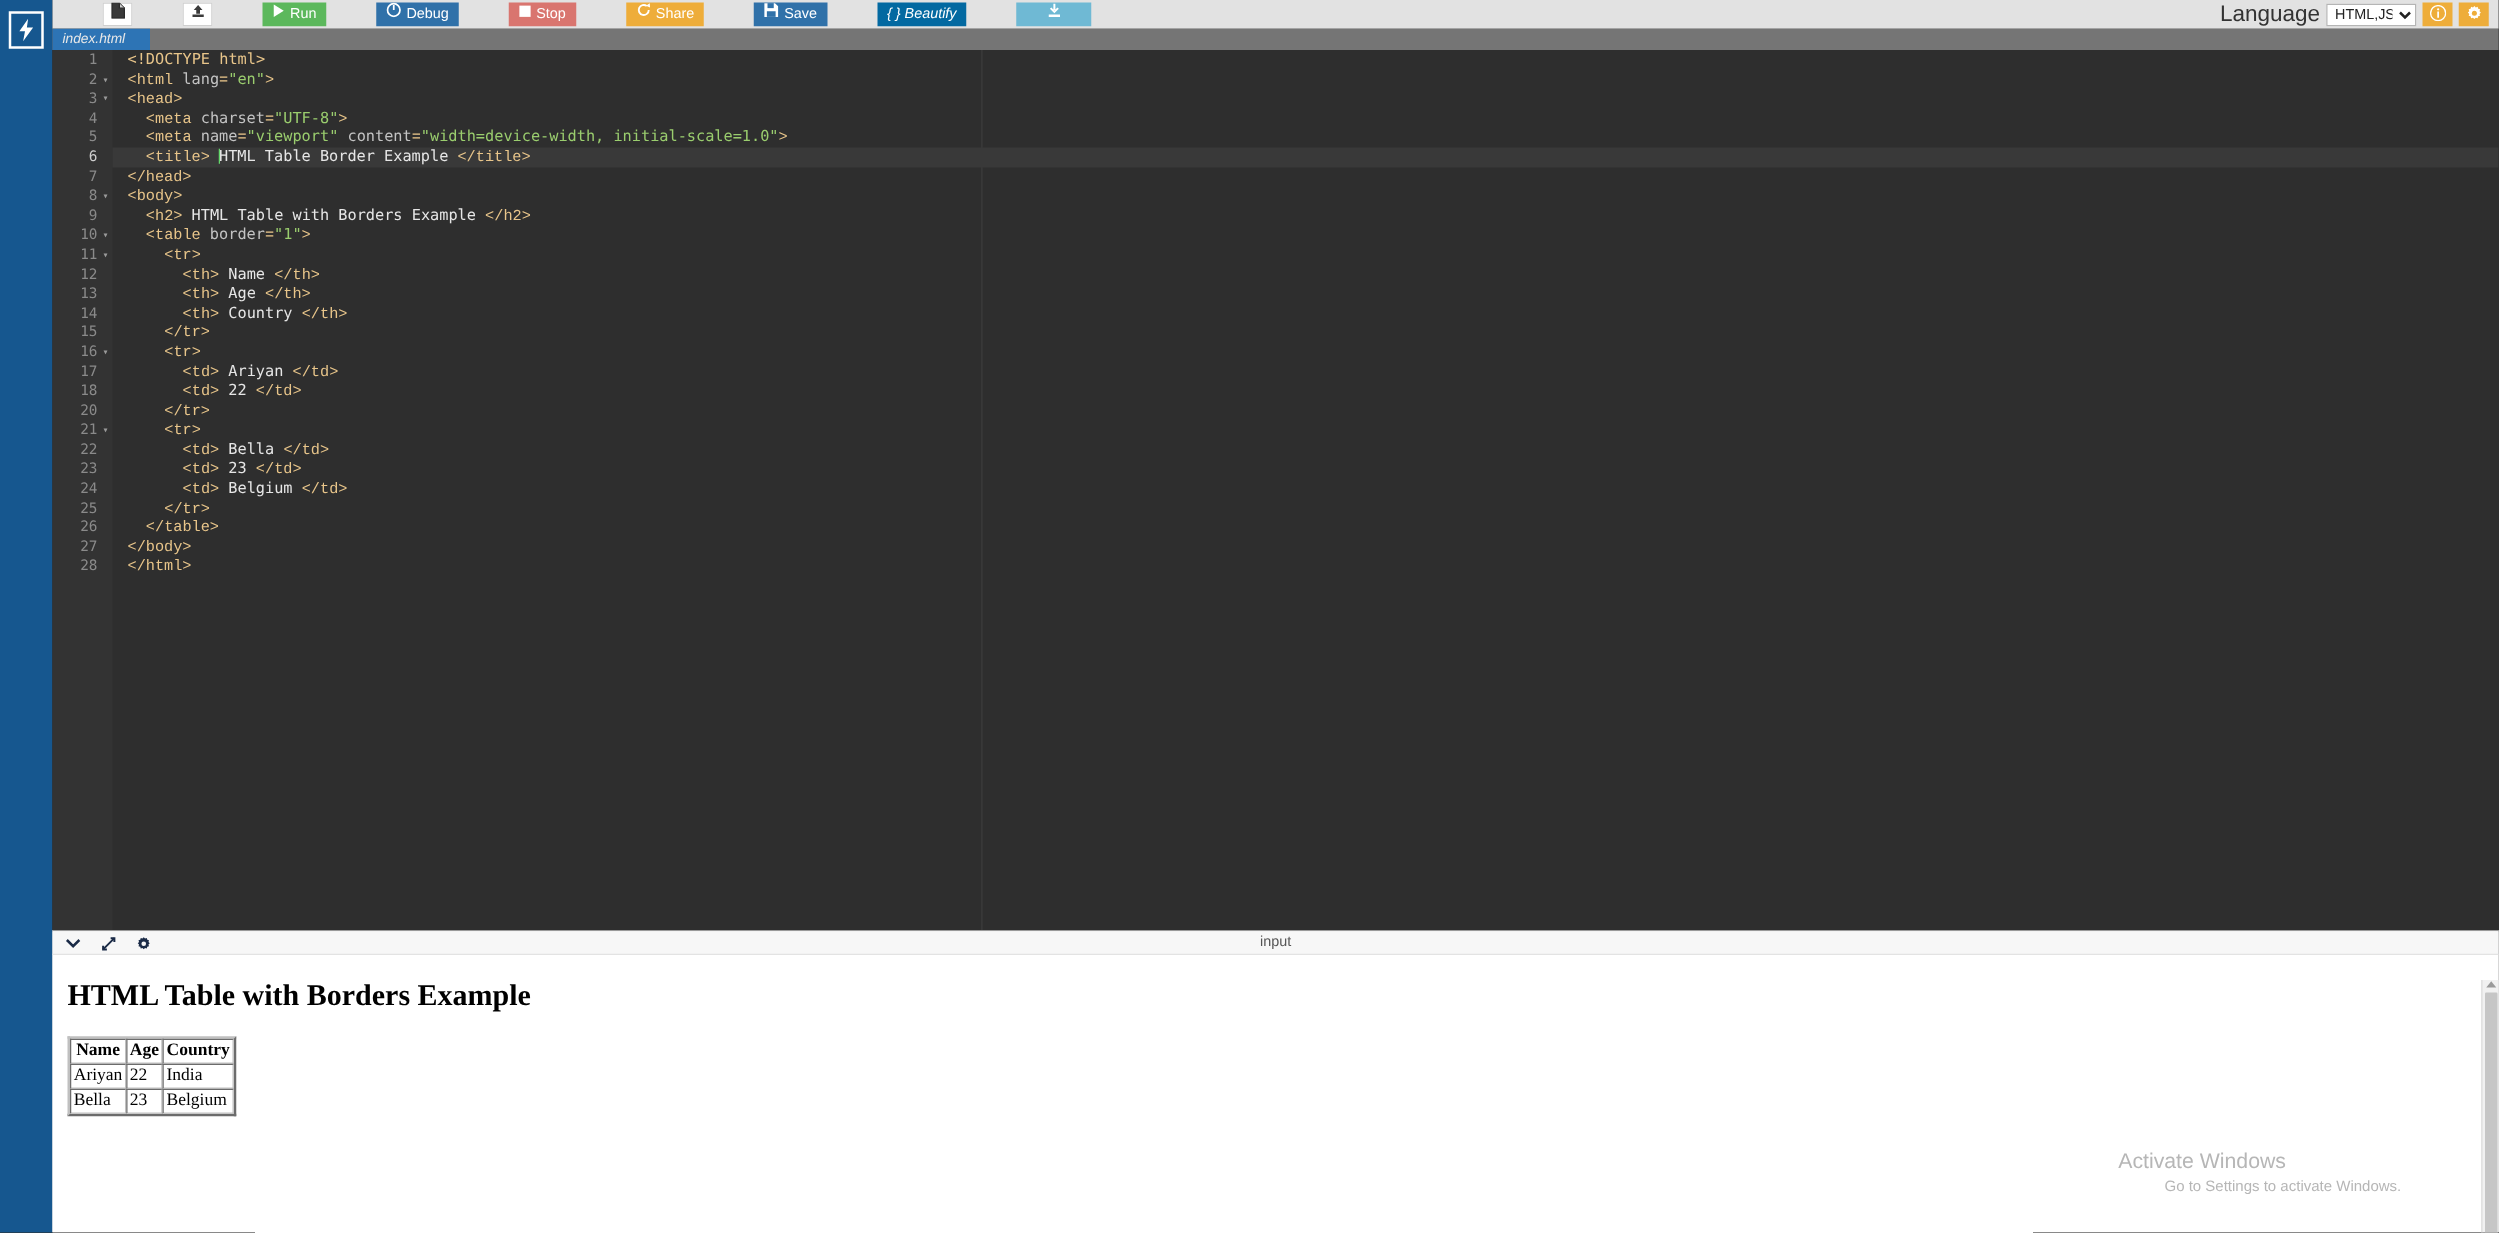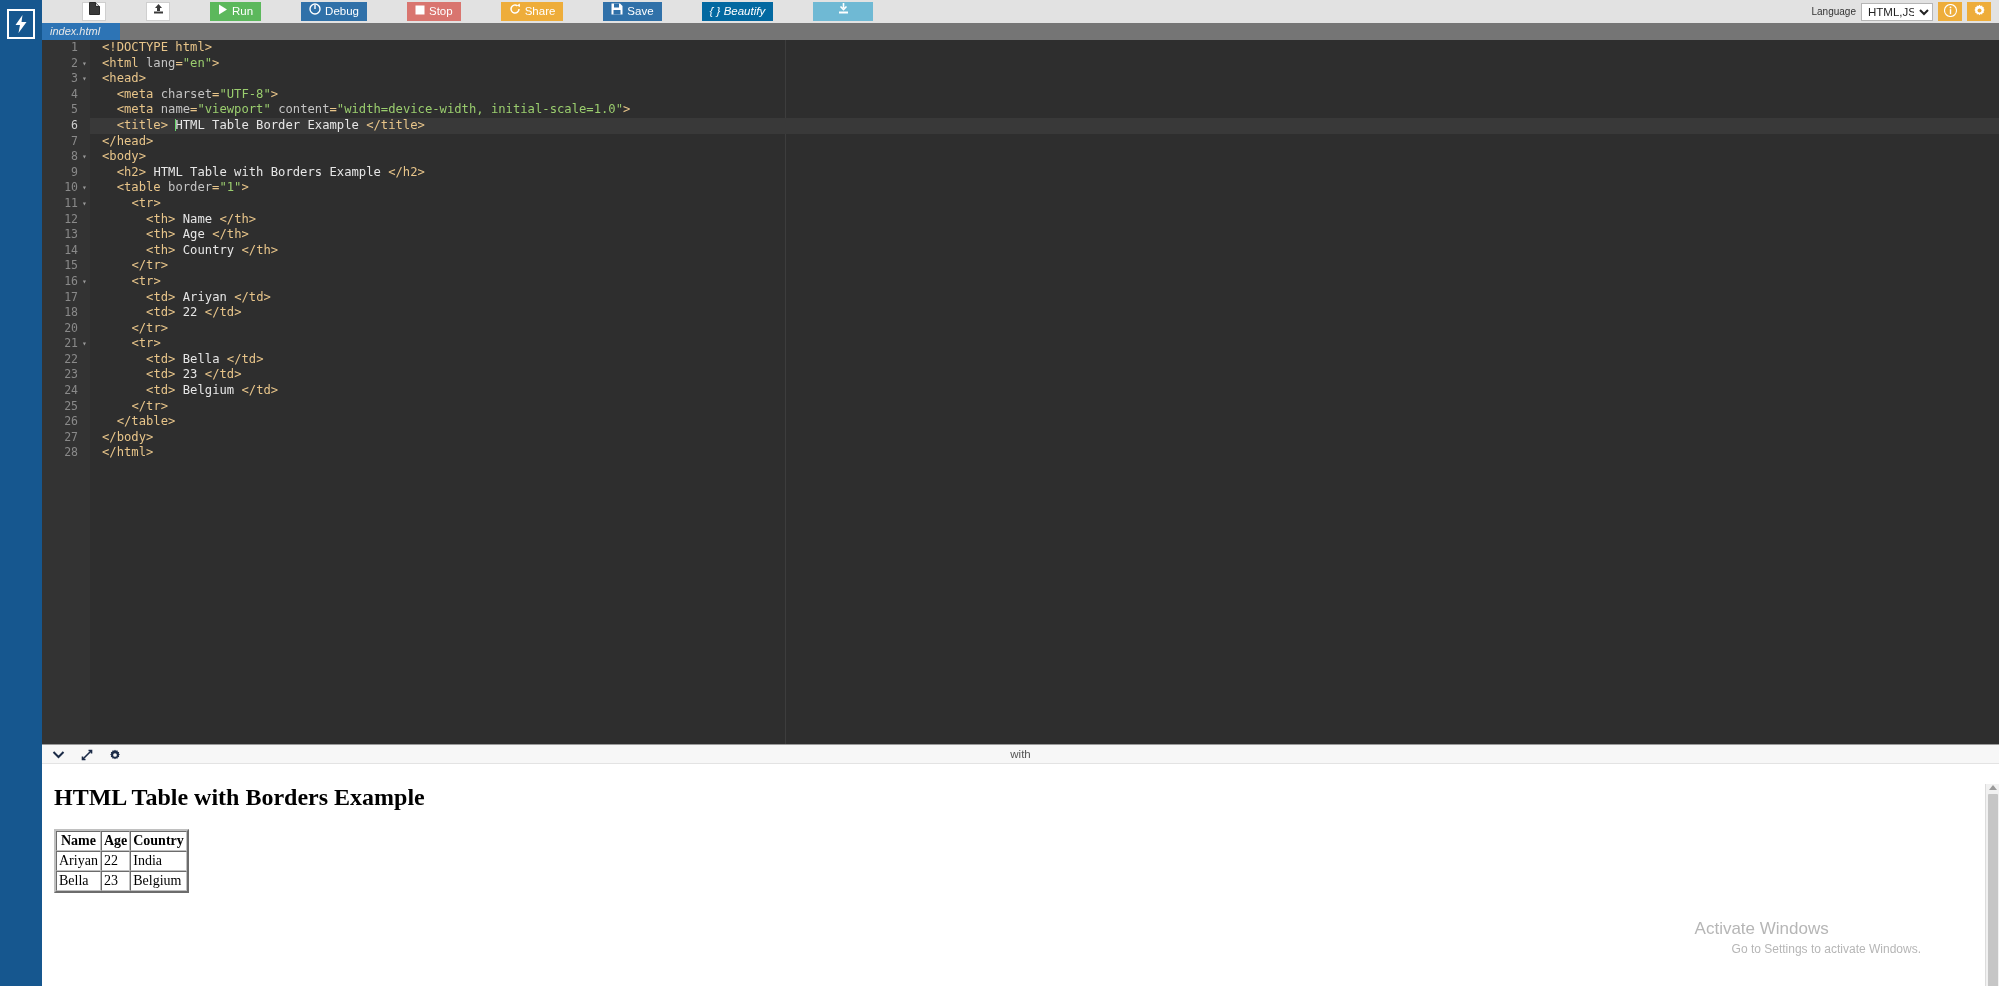--- a/index.html
+++ b/index.html
@@ -63,21 +63,21 @@
   .tb-btn.download { background: #6fb9d4; width: 60px; }
 
   .tb-icon { display: inline-block; vertical-align: middle; }
 
   .toolbar-right {
     margin-left: auto;
     display: flex; align-items: center;
     gap: 5px;
     padding-right: 8px;
   }
-  .lang-label { font-size: 10px; color: #333; }
+  .lang-label { font-size: 18px; color: #333; }
   .lang-select {
     width: 72px; height: 18px;
     font-size: 11.5px;
     font-family: "Liberation Sans", sans-serif;
     border: 1px solid #b5b5b5;
     background: #fff; color: #222;
     padding: 0 2px;
   }
   .round-btn {
     width: 24px; height: 19px;
@@ -148,21 +148,21 @@
   .line .fold {
     position: absolute; left: -10px; top: 0;
     width: 9px;
     color: #9a9a9a;
     font-size: 8px;
     text-align: center;
   }
   .line .txt { padding-left: 12px; display: inline-block; }
 
   
-  .tk-tag   { color: #e8c58a; }
+  .tk-tag   { color: #e8c58a; font-family: Liberation Mono, monospace; }
   .tk-attr  { color: #c3c3c3; }
   .tk-str   { color: #9acd6e; }
   .tk-txt   { color: #e6e6e6; }
   .tk-doc   { color: #e8c58a; }
 
   .caret {
     display: inline-block;
     width: 1px; height: 12px;
     background: #64d86b;
     vertical-align: -2px;
@@ -446,21 +446,21 @@
             <path d="M4.5 10.5 h-3 v-3" stroke="#1b2b47" stroke-width="1.6" fill="none"></path>
           </svg>
         </span>
         <span class="out-icon">
           <svg width="12" height="12" viewBox="0 0 13 13" aria-hidden="true">
             <path d="M6.5 0.8 l1.1 1.1 1.5-.45 .45 1.5 1.5 .45 -.45 1.5 1.1 1.1 -1.1 1.1 .45 1.5 -1.5 .45 -.45 1.5 -1.5-.45 -1.1 1.1 -1.1-1.1 -1.5 .45 -.45-1.5 -1.5-.45 .45-1.5 -1.1-1.1 1.1-1.1 -.45-1.5 1.5-.45 .45-1.5 1.5 .45z" fill="#1b2b47"></path>
             <circle cx="6.5" cy="6.5" r="2" fill="#f7f7f7"></circle>
           </svg>
         </span>
       </div>
-      <div class="out-title">with</div>
+      <div class="out-title">input</div>
     </div>
 
     <div class="output-body">
       <div class="out-h2">HTML Table with Borders Example</div>
       <table class="rendered">
         <thead>
           <tr id="prev-head-row">
               <th>Name</th>
               <th>Age</th>
               <th>Country</th>

